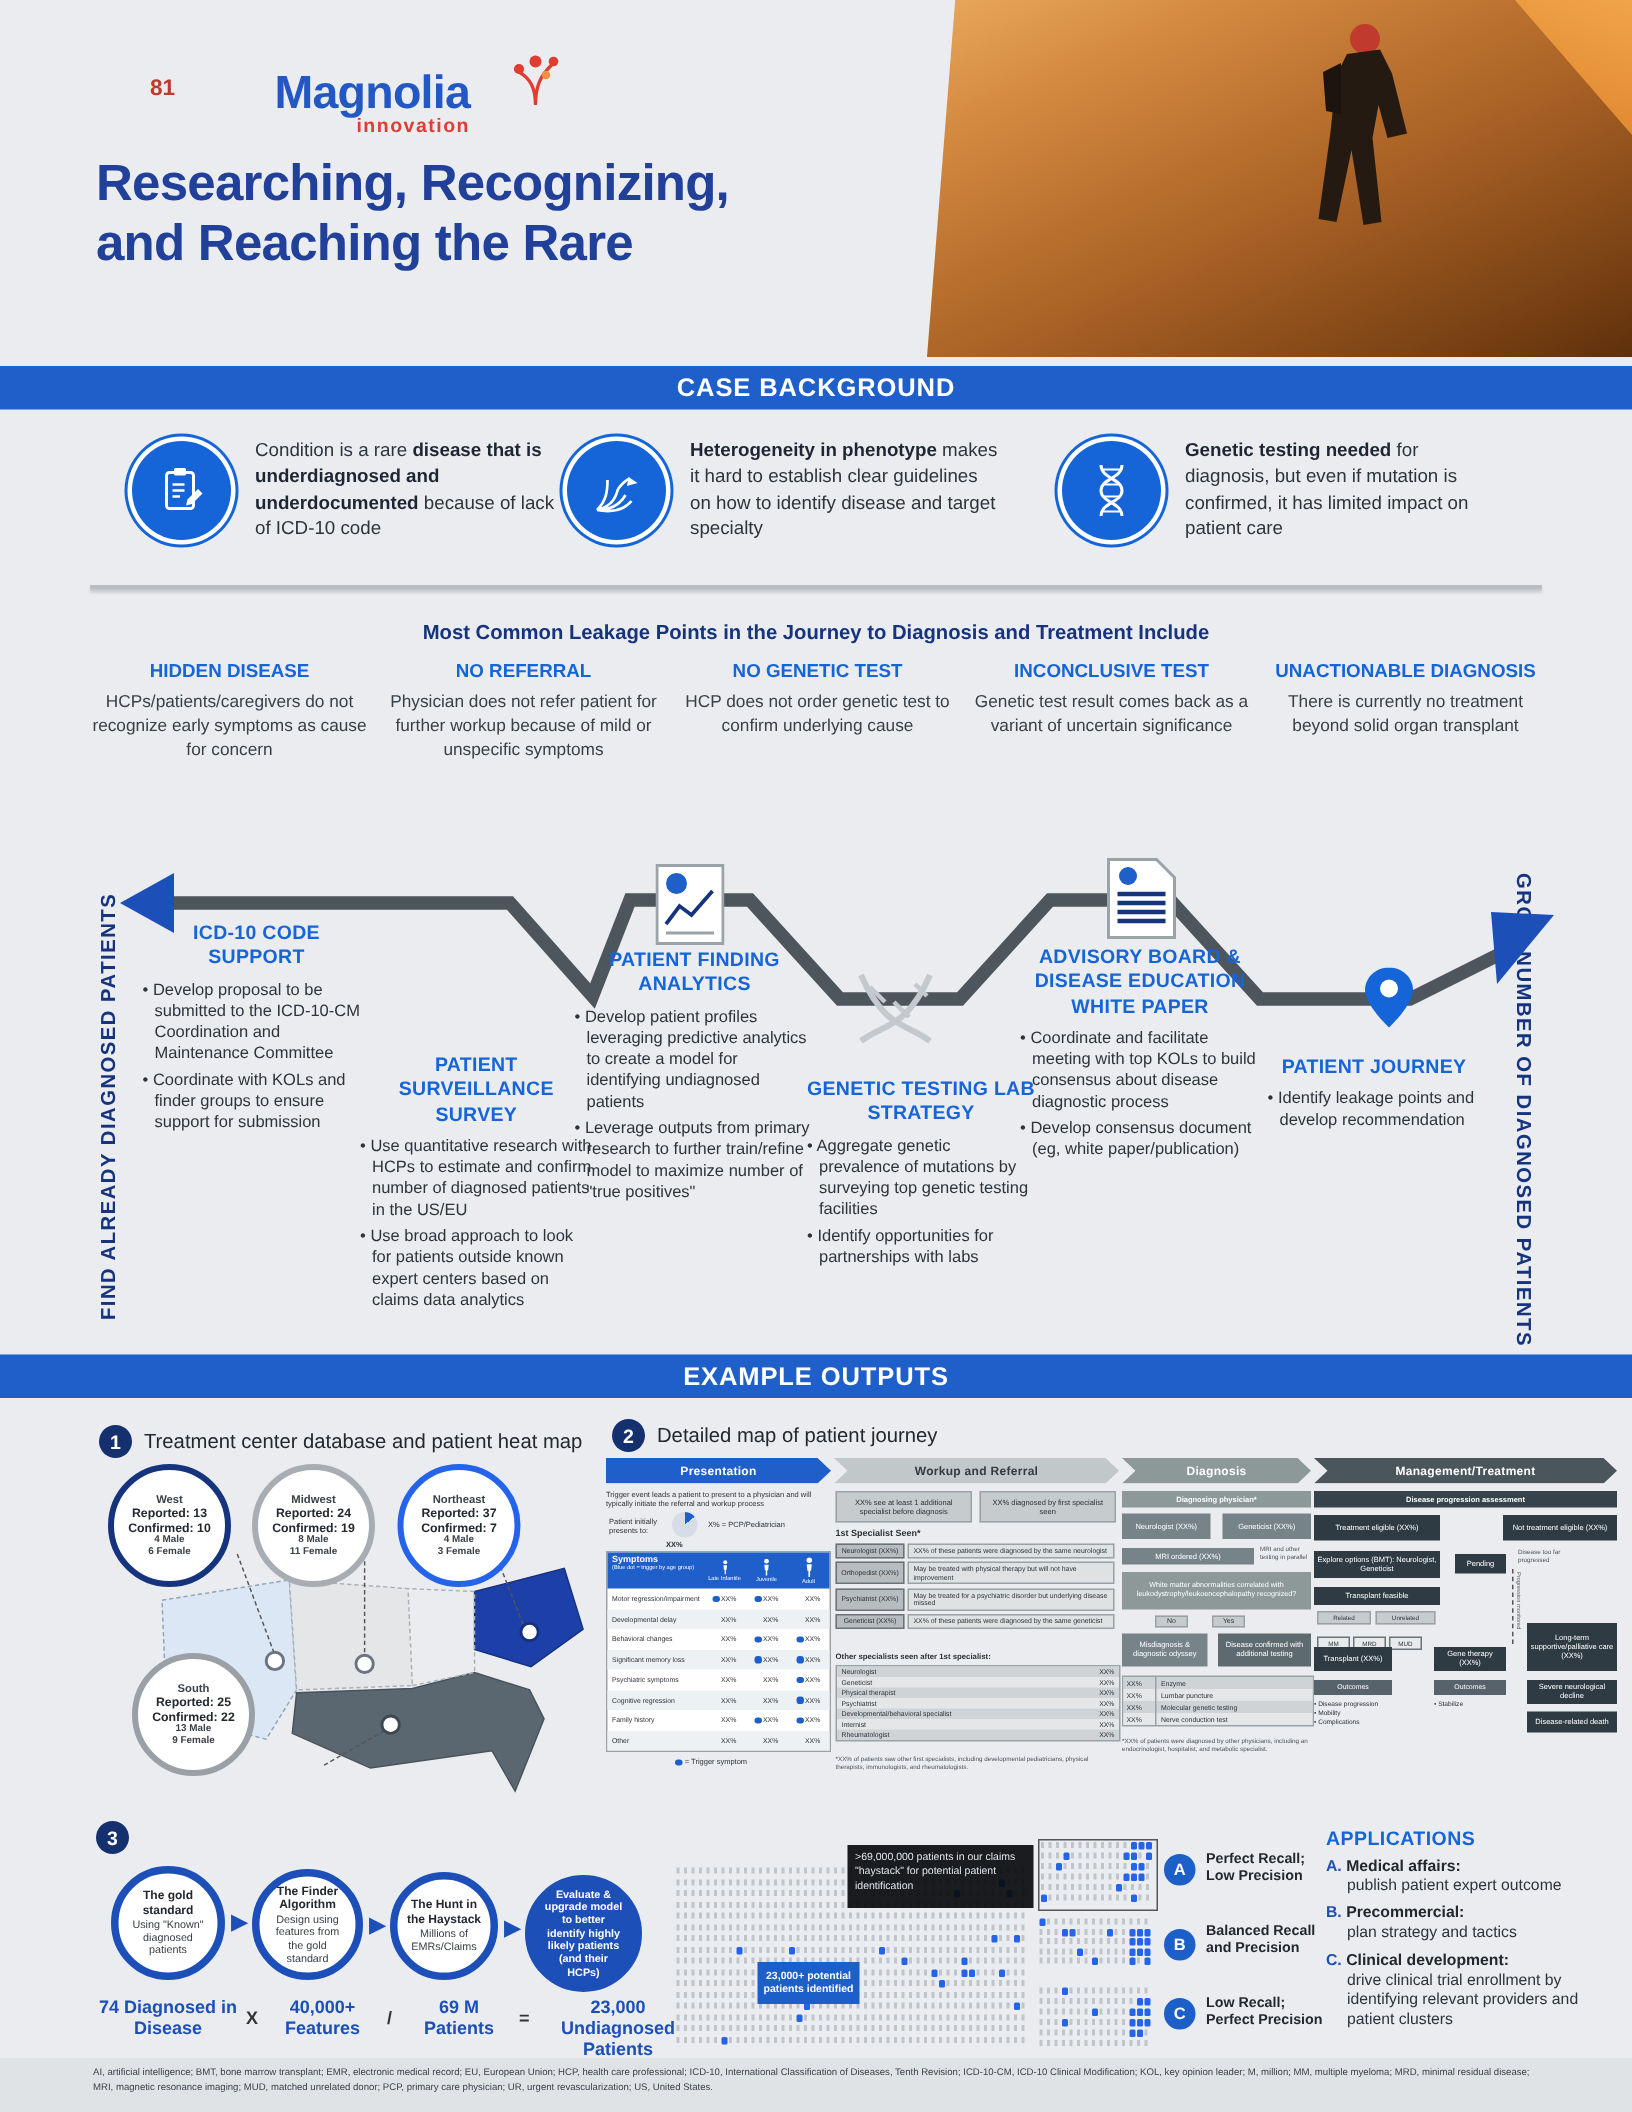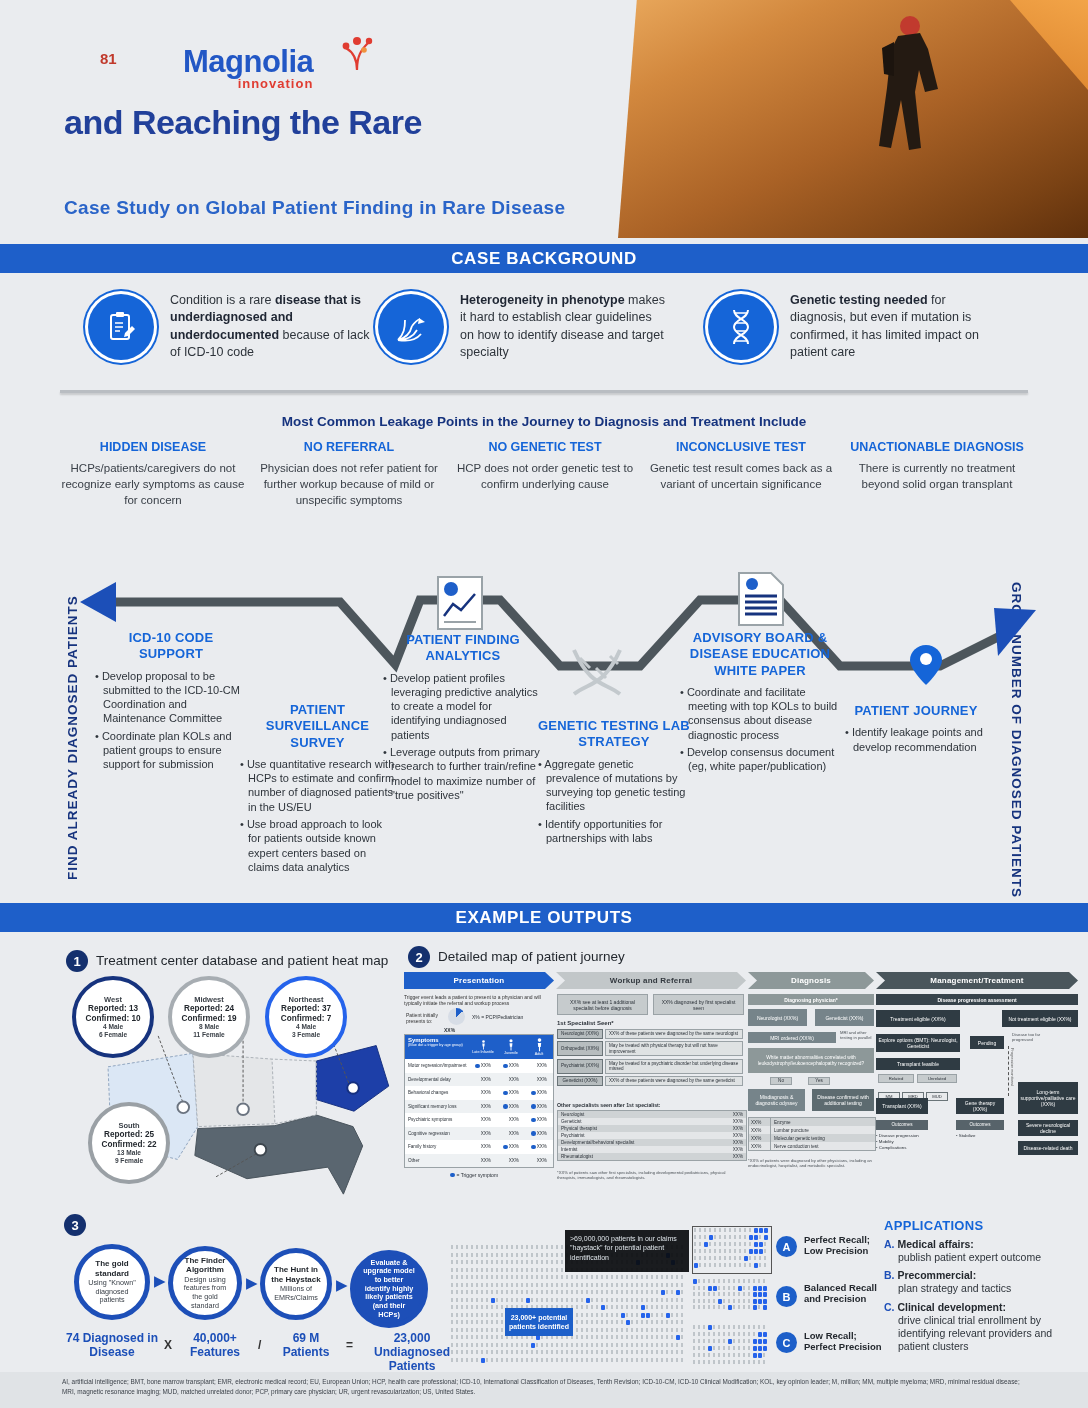--- a/index.html
+++ b/index.html
@@ -132,23 +132,23 @@
     <svg class="abs" style="left:158px;top:-8px" width="34" height="36" viewBox="0 0 34 36">
       <path d="M16,34 C16,22 12,16 5,12 M16,34 C16,20 20,14 27,7" stroke="#e03c31" stroke-width="2.2" fill="none"></path>
       <circle cx="5" cy="10" r="3.4" fill="#e03c31"></circle>
         <circle cx="16" cy="5" r="4" fill="#e03c31"></circle>
       <circle cx="28" cy="5" r="3.2" fill="#e03c31"></circle>
         <circle cx="23" cy="14" r="2.8" fill="#f0923f"></circle>
     </svg>
     <div class="logo-sub">innovation</div>
   </div>
   <div class="title">
+    <div>Researching, Recognizing,</div>
     <div>and Reaching the Rare</div>
   </div>
-  <div class="subtitle">Case Study on Global Patient Finding in Rare Disease</div>
 
   <div class="banner" style="top:244px">CASE BACKGROUND</div>
 
   <div class="cb-icon" style="left:88px;top:294px">
     <svg width="36" height="36" viewBox="0 0 36 36">
         <rect x="8" y="6" width="18" height="24" rx="2" fill="none" stroke="#fff" stroke-width="2"></rect>
         <rect x="13" y="3" width="8" height="5" rx="1" fill="#fff"></rect>
         <path d="M12,14 h8 M12,18 h8 M12,22 h5" stroke="#fff" stroke-width="1.6"></path>
         <path d="M22,24 l7,-7 3,3 -7,7 -4,1 z" fill="#fff"></path>
       </svg>
@@ -232,25 +232,25 @@
   <svg class="abs" style="left:738px;top:572px" width="46" height="54" viewBox="0 0 46 54">
     <path d="M1,1 h32 l12,12 v40 h-44 z" fill="#fff" stroke="#9aa3a8" stroke-width="2"></path>
     <circle cx="14" cy="12" r="6" fill="#1e5fc9"></circle>
     <path d="M7,24 h32 M7,30 h32 M7,36 h32 M7,42 h32" stroke="#16337e" stroke-width="3"></path>
   </svg>
   <svg class="abs" style="left:910px;top:645px" width="32" height="40" viewBox="0 0 32 40">
     <path d="M16,0 C7,0 0,7 0,15 c0,10 16,25 16,25 s16,-15 16,-25 C32,7 25,0 16,0 z" fill="#1565d8"></path>
     <circle cx="16" cy="14" r="6" fill="#fff"></circle>
   </svg>
 
-  <div class="proj" style="left:95px;top:630px;width:152px">
+  <div class="proj" style="left:95px;top:614px;width:152px">
     <div class="proj-title">ICD-10 CODE SUPPORT</div>
     <div class="bullets">
         <div class="bullet">Develop proposal to be submitted to the ICD-10-CM Coordination and Maintenance Committee</div>
-        <div class="bullet">Coordinate plan KOLs and patient groups to ensure support for submission</div>
+        <div class="bullet">Coordinate with KOLs and finder groups to ensure support for submission</div>
       </div>
   </div>
   <div class="proj" style="left:240px;top:702px;width:155px">
     <div class="proj-title">PATIENT SURVEILLANCE SURVEY</div>
     <div class="bullets">
         <div class="bullet">Use quantitative research with HCPs to estimate and confirm number of diagnosed patients in the US/EU</div>
         <div class="bullet">Use broad approach to look for patients outside known expert centers based on claims data analytics</div>
       </div>
   </div>
   <div class="proj" style="left:538px;top:718px;width:152px">

